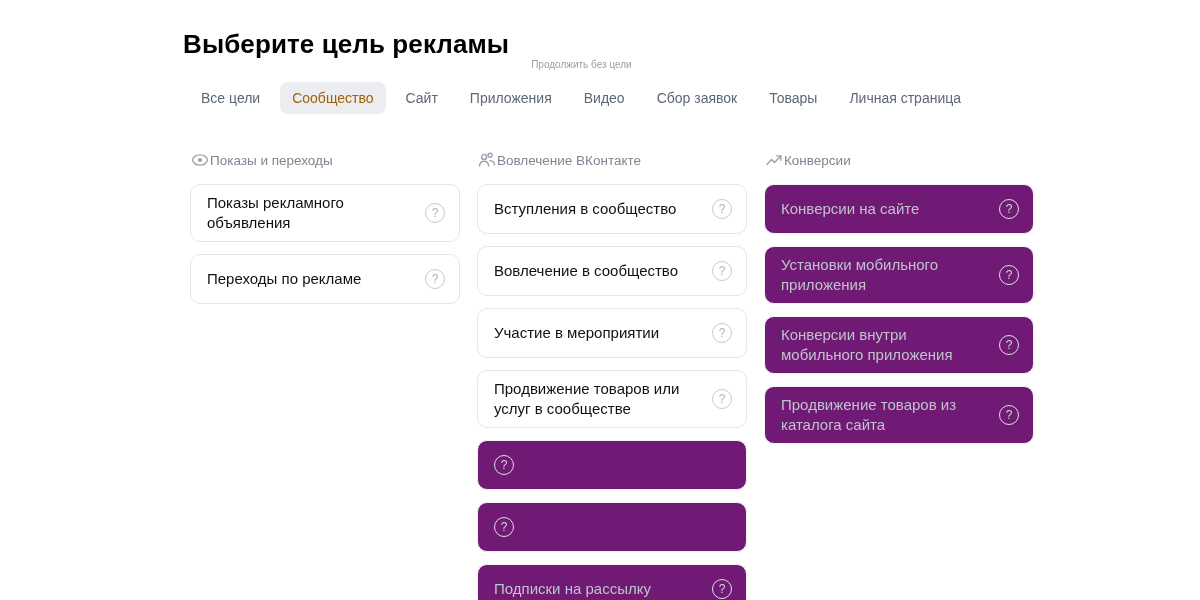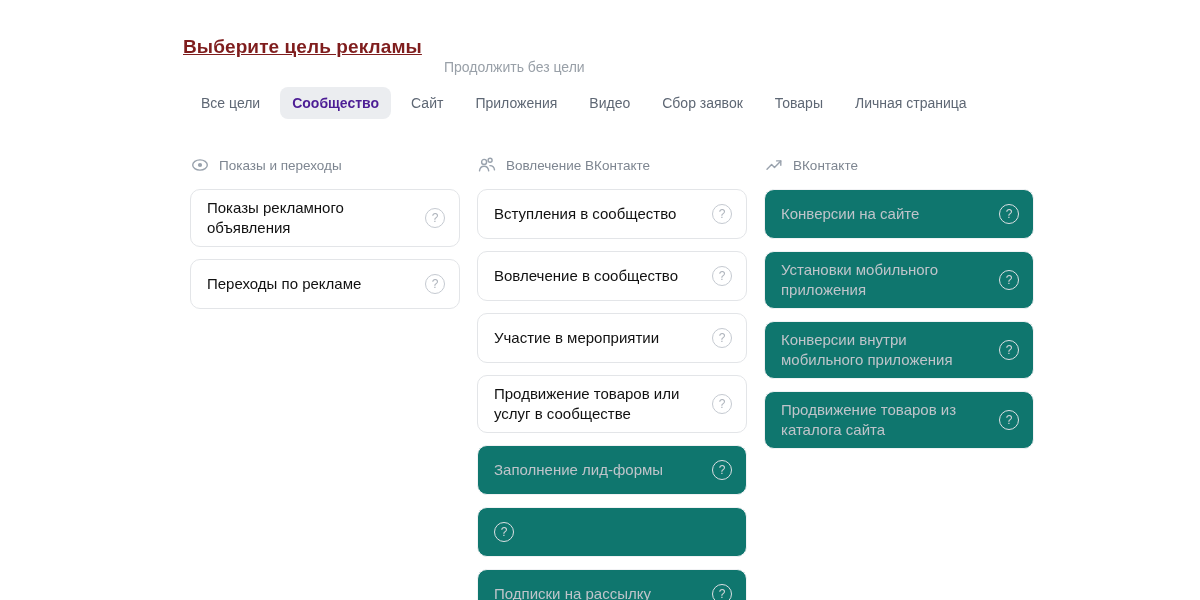--- a/index.html
+++ b/index.html
@@ -7,61 +7,61 @@
     width: 1200px; height: 600px; overflow: hidden;
     background: #ffffff;
     font-family: "Liberation Sans", "DejaVu Sans", sans-serif;
     -webkit-font-smoothing: antialiased;
   }
   .page { padding: 18px 0 0 183px; }
 
   
   .header-row { display: flex; align-items: center; gap: 22px; }
   .page-title {
-    margin: 0; font-size: 19px; line-height: 26px;
-    font-weight: 600; color: #7f1d1d; letter-spacing: .1px; text-decoration: underline;
+    margin: 0; font-size: 26px; line-height: 26px;
+    font-weight: 600; color: #000000; letter-spacing: .1px;
   }
   .skip-link {
-    font-size: 14px; color: #99a0a8; cursor: pointer; text-decoration: none; margin-top: 41px;
+    font-size: 10px; color: #99a0a8; cursor: pointer; text-decoration: none; margin-top: 41px;
   }
 
   
   .tabs { display: flex; align-items: center; gap: 8px; margin-top: 12px; margin-left: 6px; }
   .tab {
     appearance: none; background: transparent; border: none;
     font-family: inherit; font-size: 14px; line-height: 18px;
     color: #5e6774; padding: 7px 12px; border-radius: 8px; cursor: pointer;
     white-space: nowrap;
   }
-  .tab.selected { background: #ebedf0; color: #4c1d95; font-weight: bold; }
+  .tab.selected { background: #ebedf0; color: #a16207; }
 
   
   .columns { display: flex; gap: 17px; margin-top: 36px; margin-left: 7px; }
   .column { width: 270px; flex: none; }
-  .column-header { display: flex; align-items: center; gap: 9px; height: 20px; }
+  .column-header { display: flex; align-items: center; height: 20px; }
   .column-header .col-icon { display: flex; flex: none; }
   .column-title { font-size: 13.5px; color: #7e8691; }
 
   .cards { margin-top: 14px; display: flex; flex-direction: column; gap: 12px; }
   .card {
     box-sizing: border-box;
     display: flex; align-items: center; justify-content: space-between; gap: 10px;
     min-height: 50px; padding: 8px 14px 8px 16px;
     background: #ffffff; border: 1px solid #e3e5e8; border-radius: 10px;
     cursor: pointer;
   }
   .card-label {
     font-size: 15px; line-height: 20px; color: #111111; max-width: 198px;
   }
   .help-icon {
     flex: none; width: 18px; height: 18px; border: 1px solid #c5cad1; border-radius: 50%;
     display: flex; align-items: center; justify-content: center;
     font-size: 12px; line-height: 1; color: #adb3bb; cursor: pointer;
   }
-  .card.disabled { background: #0f766e; border-color: #f1f2f4; cursor: default; }
+  .card.disabled { background: #701a75; border-color: #f1f2f4; cursor: default; }
   .card.disabled .card-label { color: #bfc4ca; }
   .card.disabled .help-icon { border-color: #dde0e4; color: #d2d6da; cursor: default; }
 </style>
 </head>
 <body>
 
 <div class="page">
 
   <div class="header-row">
     <h1 class="page-title">Выберите цель рекламы</h1>
@@ -139,21 +139,20 @@
       <span>?</span>
     </span>
   </div>
           <div class="card">
     <span class="card-label">Продвижение товаров или услуг в сообществе</span>
     <span class="help-icon">
       <span>?</span>
     </span>
   </div>
           <div class="card disabled">
-    <span class="card-label">Заполнение лид-формы</span>
     <span class="help-icon">
       <span>?</span>
     </span>
   </div>
           <div class="card disabled">
     <span class="help-icon">
       <span>?</span>
     </span>
   </div>
           <div class="card disabled">
@@ -166,21 +165,21 @@
   </section>
       <section class="column">
     <div class="column-header">
 
       <span class="col-icon">
         <svg width="20" height="20" viewBox="0 0 20 20" fill="none" stroke="#99a2ad" stroke-width="1.4" stroke-linecap="round" stroke-linejoin="round">
           <path d="M3 14.2l4.6-4.6 2.9 2.9 6.3-6.6"></path>
           <path d="M12.6 5.9H16.8v4.3"></path>
         </svg>
       </span>
-      <span class="column-title">ВКонтакте</span>
+      <span class="column-title">Конверсии</span>
     </div>
     <div class="cards">
           <div class="card disabled">
     <span class="card-label">Конверсии на сайте</span>
     <span class="help-icon">
       <span>?</span>
     </span>
   </div>
           <div class="card disabled">
     <span class="card-label">Установки мобильного приложения</span>

